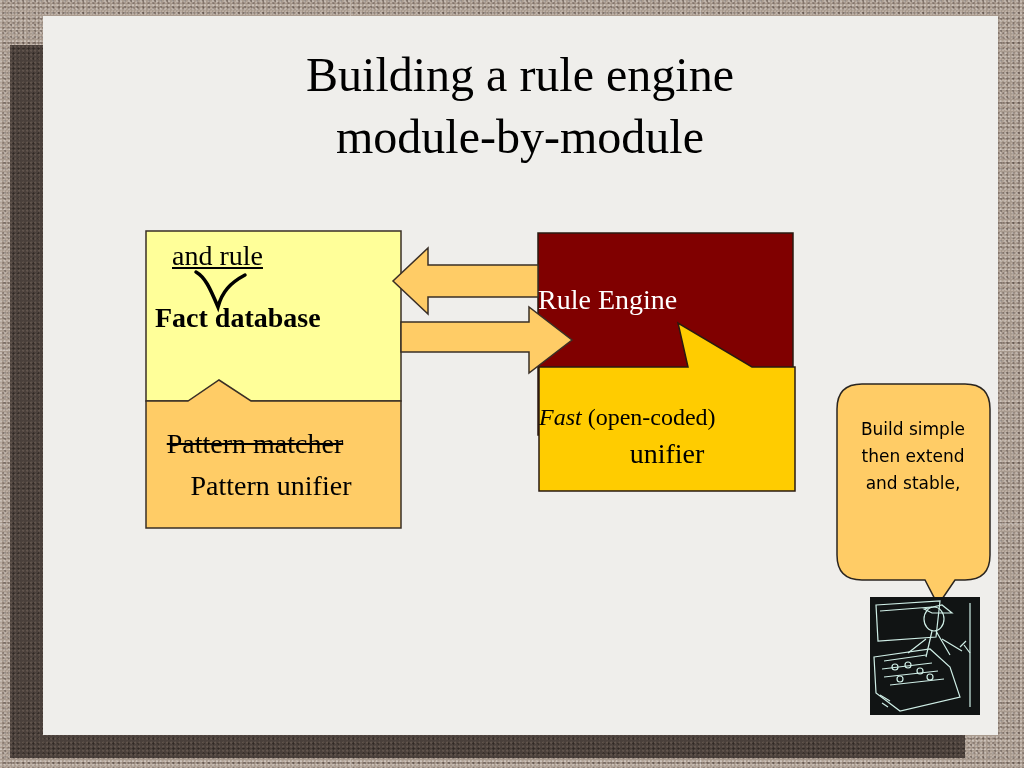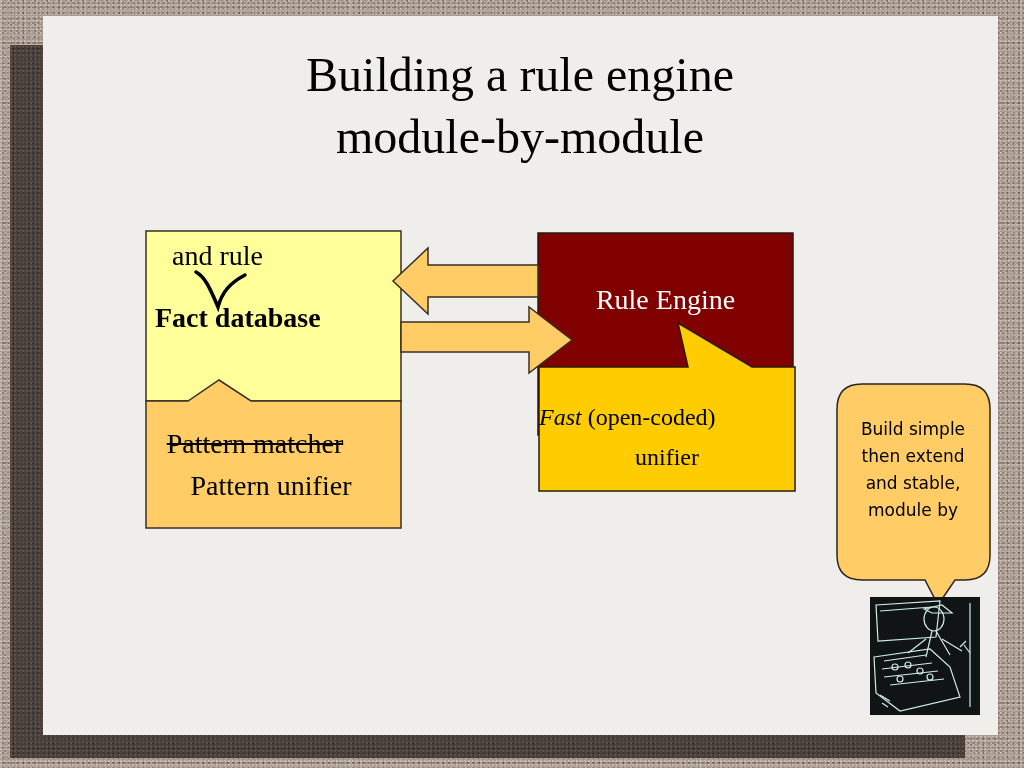--- a/index.html
+++ b/index.html
@@ -28,26 +28,26 @@
     background:#efeeeb;
   }
   .title {
     position:absolute; left:0; top:44px; width:1040px; text-align:center;
     font-size:48px; line-height:62px; color:#000;
     font-family:"Liberation Serif", serif;
   }
   svg.diagram { position:absolute; left:0; top:0; }
   .txt { position:absolute; white-space:nowrap; color:#000; font-family:"Liberation Serif", serif; }
   .fact-db { left:155px; top:302px; font-size:28px;font-weight:bold; }
-  .and-rule { left:172px; top:240px; font-size:28px; }
+  .and-rule { left:172px; top:240px; font-size:28px;text-decoration:underline; }
   .strike-text { left:146px; width:218px; text-align:center; top:428px; font-size:28px; text-decoration:line-through; }
   .unifier-text { left:146px; width:250px; text-align:center; top:470px; font-size:28px; }
-  .rule-engine { left:538px; width:255px; text-align:center; top:284px; font-size:28px; color:#ffffff; }
+  .rule-engine { left:538px; width:255px; text-align:left; top:284px; font-size:28px; color:#ffffff; }
   .fast-line { left:539px; width:256px; text-align:left; top:404px; font-size:24px; }
-  .fast-line2 { left:539px; width:256px; text-align:center; top:438px; font-size:24px;margin-top:6px; }
+  .fast-line2 { left:539px; width:256px; text-align:center; top:438px; font-size:28px; }
   .callout-text {
     position:absolute; left:838px; top:416px; width:150px; text-align:center;
     font-family:"DejaVu Sans", sans-serif; font-size:17px; line-height:27px; color:#000;
   }
   .picture {
     position:absolute; left:870px; top:597px; width:110px; height:118px;
     background:#111414; overflow:hidden;
   }
 </style>
 </head>
@@ -91,21 +91,20 @@
 <div class="txt unifier-text">Pattern unifier</div>
 
 <div class="txt rule-engine">Rule Engine</div>
 <div class="txt fast-line"><i>Fast</i><span> (open-coded)</span></div>
 <div class="txt fast-line2">unifier</div>
 
 <div class="callout-text">
   <div>Build simple</div>
   <div>then extend</div>
   <div>and stable,</div>
-  <div>module by</div>
 </div>
 
 <div class="picture">
   <svg width="110" height="118">
     <g fill="none" stroke="#cfeee6" stroke-width="1.2">
       <path d="M6,8 L70,4 L66,40 L8,44 Z"></path>
       <path d="M10,14 L62,10"></path>
       <path d="M4,60 L60,52 L80,70 L90,100 L30,114 L6,96 Z"></path>
       <path d="M14,64 L56,58 M12,72 L62,66 M14,80 L68,74 M20,88 L74,82"></path>
       <circle cx="25" cy="70" r="3"></circle>

